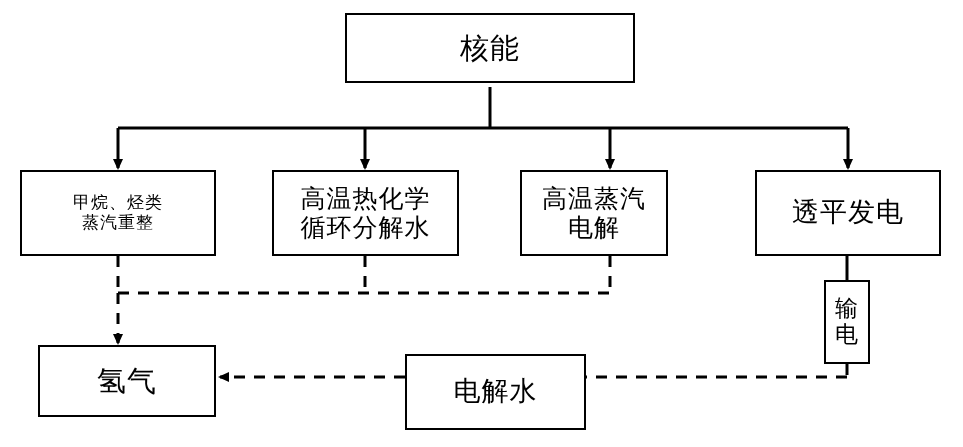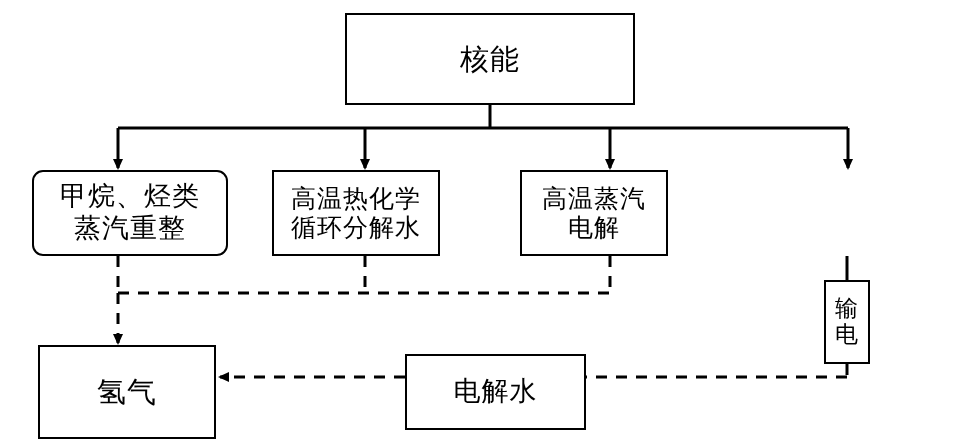--- a/index.html
+++ b/index.html
@@ -29,35 +29,34 @@
     color: #000000;
     font-family: "Liberation Serif", "DejaVu Serif", serif;
     line-height: 1.18;
     white-space: pre-line;
     letter-spacing: 1px;
   }
   .node-root {
     left: 345px;
     top: 13px;
     width: 290px;
-    height: 92px;
+    height: 70px;
     font-size: 29px;
   }
   .node-p1 {
-    left: 32px;
+    left: 20px;
     top: 170px;
     width: 196px;
     height: 86px;
-    font-size: 27px;
-    border-radius: 11px;
+    font-size: 17px;
   }
   .node-p2 {
     left: 272px;
     top: 170px;
-    width: 168px;
+    width: 187px;
     height: 86px;
     font-size: 25px;
   }
   .node-p3 {
     left: 520px;
     top: 170px;
     width: 148px;
     height: 86px;
     font-size: 25px;
   }
@@ -73,21 +72,21 @@
     top: 280px;
     width: 46px;
     height: 84px;
     font-size: 23px;
     line-height: 1.15;
   }
   .node-hydrogen {
     left: 38px;
     top: 345px;
     width: 178px;
-    height: 94px;
+    height: 72px;
     font-size: 29px;
   }
   .node-electrolysis {
     left: 405px;
     top: 354px;
     width: 181px;
     height: 76px;
     font-size: 27px;
   }
   svg.wires {
@@ -152,20 +151,21 @@
 
   <div class="node node-p1">甲烷、烃类
 蒸汽重整</div>
 
   <div class="node node-p2">高温热化学
 循环分解水</div>
 
   <div class="node node-p3">高温蒸汽
 电解</div>
 
+  <div class="node node-p4">透平发电</div>
 
   <div class="node node-transmission">输
 电</div>
 
   <div class="node node-hydrogen">氢气</div>
 
   <div class="node node-electrolysis">电解水</div>
 
 </div>
 

